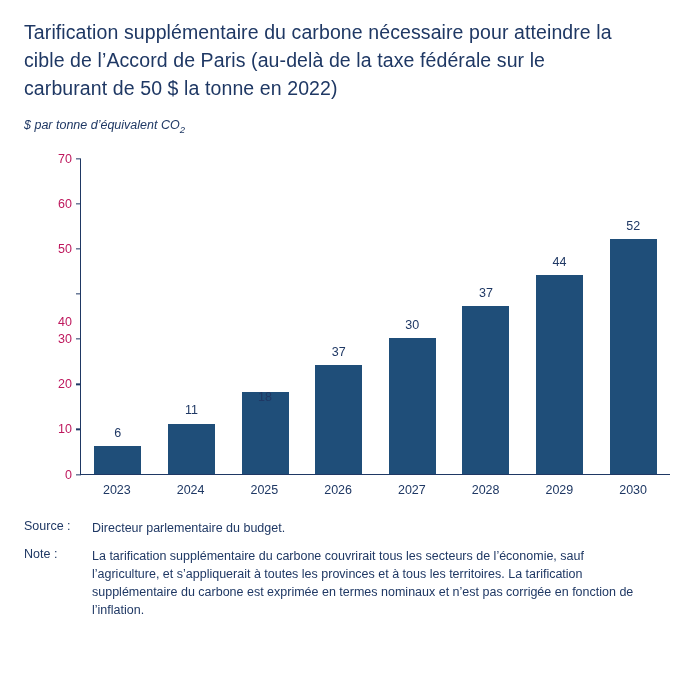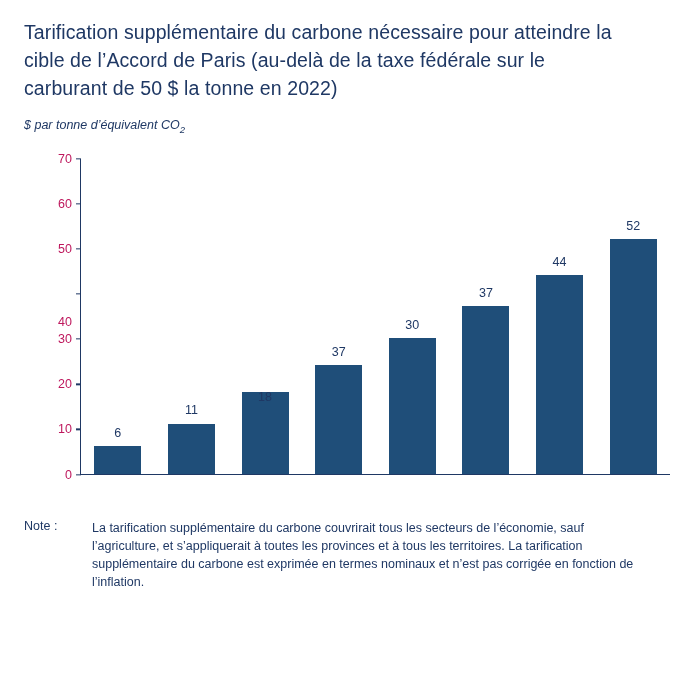--- a/index.html
+++ b/index.html
@@ -198,22 +198,36 @@
           <div class="barwrap">
             <div class="barlabel" style="bottom: 204.629px;">44</div>
             <div class="bar" style="height: 198.629px; background: rgb(31, 78, 121);"></div>
           </div>
           <div class="barwrap">
             <div class="barlabel" style="bottom: 240.743px;">52</div>
             <div class="bar" style="height: 234.743px; background: rgb(31, 78, 121);"></div>
           </div>
         </div>
     </div>
+    <div class="xlabels" id="xlabels">
+        <div class="xlabel">2023</div>
+        <div class="xlabel">2024</div>
+        <div class="xlabel">2025</div>
+        <div class="xlabel">2026</div>
+        <div class="xlabel">2027</div>
+        <div class="xlabel">2028</div>
+        <div class="xlabel">2029</div>
+        <div class="xlabel">2030</div>
+      </div>
   </div>
 
   <div class="notes">
+    <div class="note-row">
+      <div class="note-key">Source :</div>
+      <div class="note-val">Directeur parlementaire du budget.</div>
+    </div>
     <div class="note-row">
       <div class="note-key">Note :</div>
       <div class="note-val">La tarification supplémentaire du carbone couvrirait tous les secteurs de l’économie, sauf l’agriculture, et s’appliquerait à toutes les provinces et à tous les territoires. La tarification supplémentaire du carbone est exprimée en termes nominaux et n’est pas corrigée en fonction de l’inflation.</div>
     </div>
   </div>
 
 </div>
 
 </body></html>

